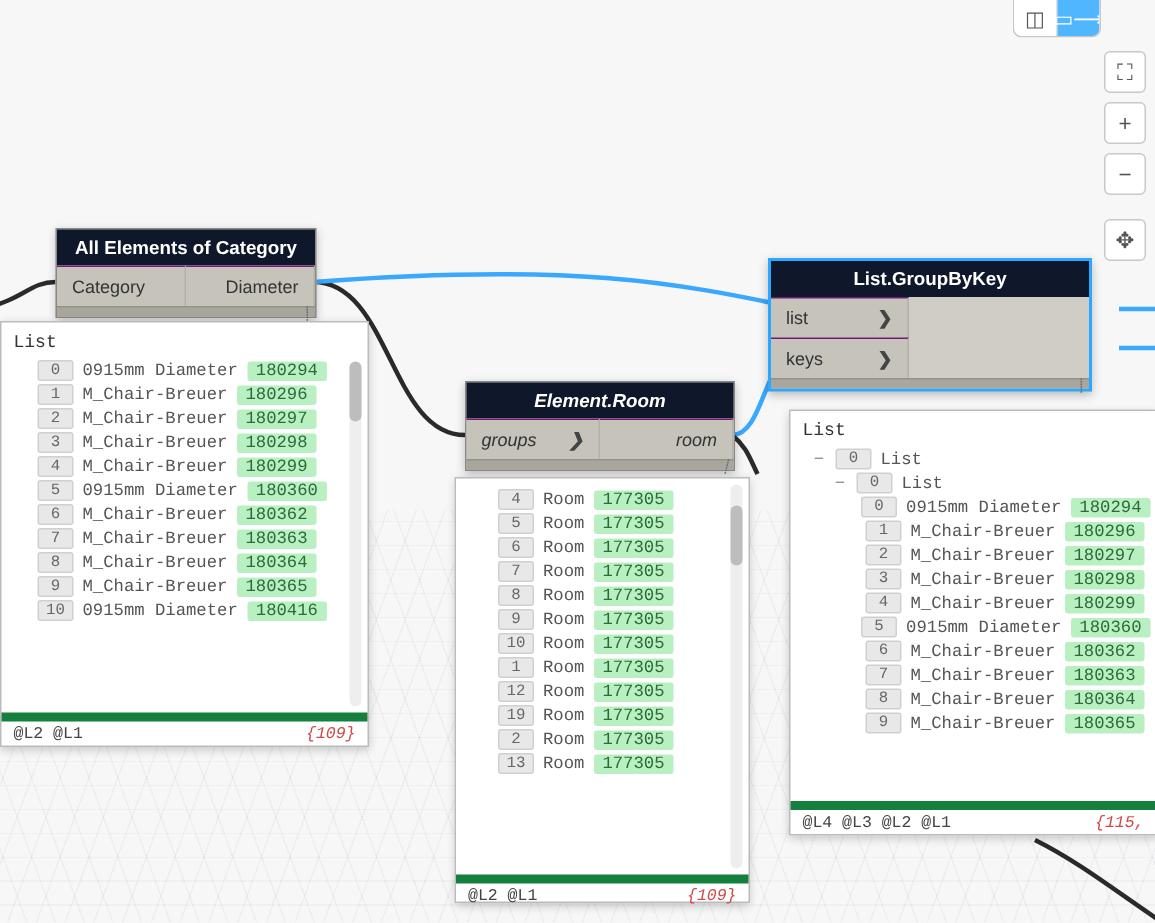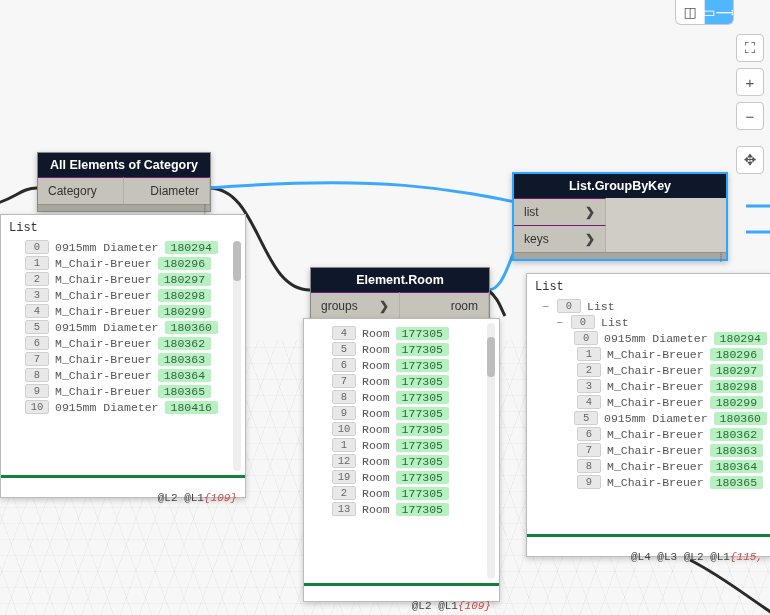--- a/index.html
+++ b/index.html
@@ -182,24 +182,24 @@
     color: #666;
   }
   .watch .tag {
     background: #b8f0c2;
     color: #2c6a38;
     padding: 0 6px;
     border-radius: 2px;
   }
   .watch .footer {
     display: flex;
-    justify-content: flex-end;
+    justify-content: space-between;
     align-items: center;
-    border-top: 3px solid #15803d;
-    padding: 14px 8px;
+    border-top: 6px solid #15803d;
+    padding: 3px 8px;
     font-family: Consolas, "Courier New", monospace;
     font-size: 11px;
     color: #444;
   }
   .watch .footer .count {
     color: #d04848;
     font-style: italic;
   }
   .tree-toggle {
     color: #888;
@@ -254,21 +254,21 @@
       </div>
       <div class="col right" style="flex:1">
         <div class="cell">Diameter</div>
       </div>
     </div>
     <div class="run-bar">
         <span class="tick">⸽</span>
       </div>
   </div>
 
-  <div class="node" style="left:310px; top:267px; width:178px;">
+  <div class="node" style="left:310px; top:254px; width:178px;font-style:italic;">
     <div class="node-header">Element.Room</div>
     <div class="ports">
       <div class="col left" style="flex:1">
         <div class="cell">
           <span>groups</span>
           <span class="caret" style="margin-left:auto">❯</span>
         </div>
       </div>
       <div class="col right" style="flex:1">
         <div class="cell">room</div>

